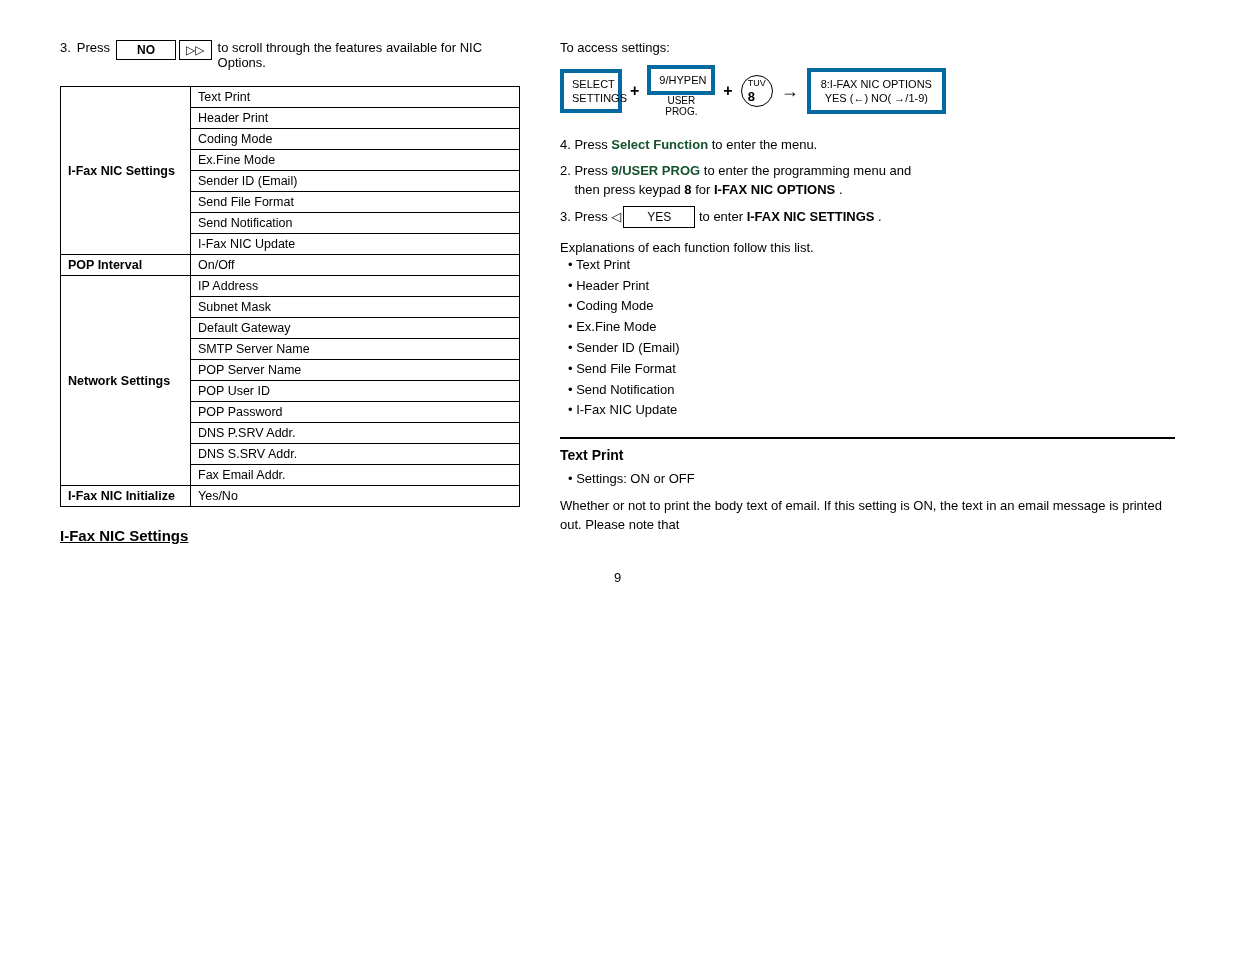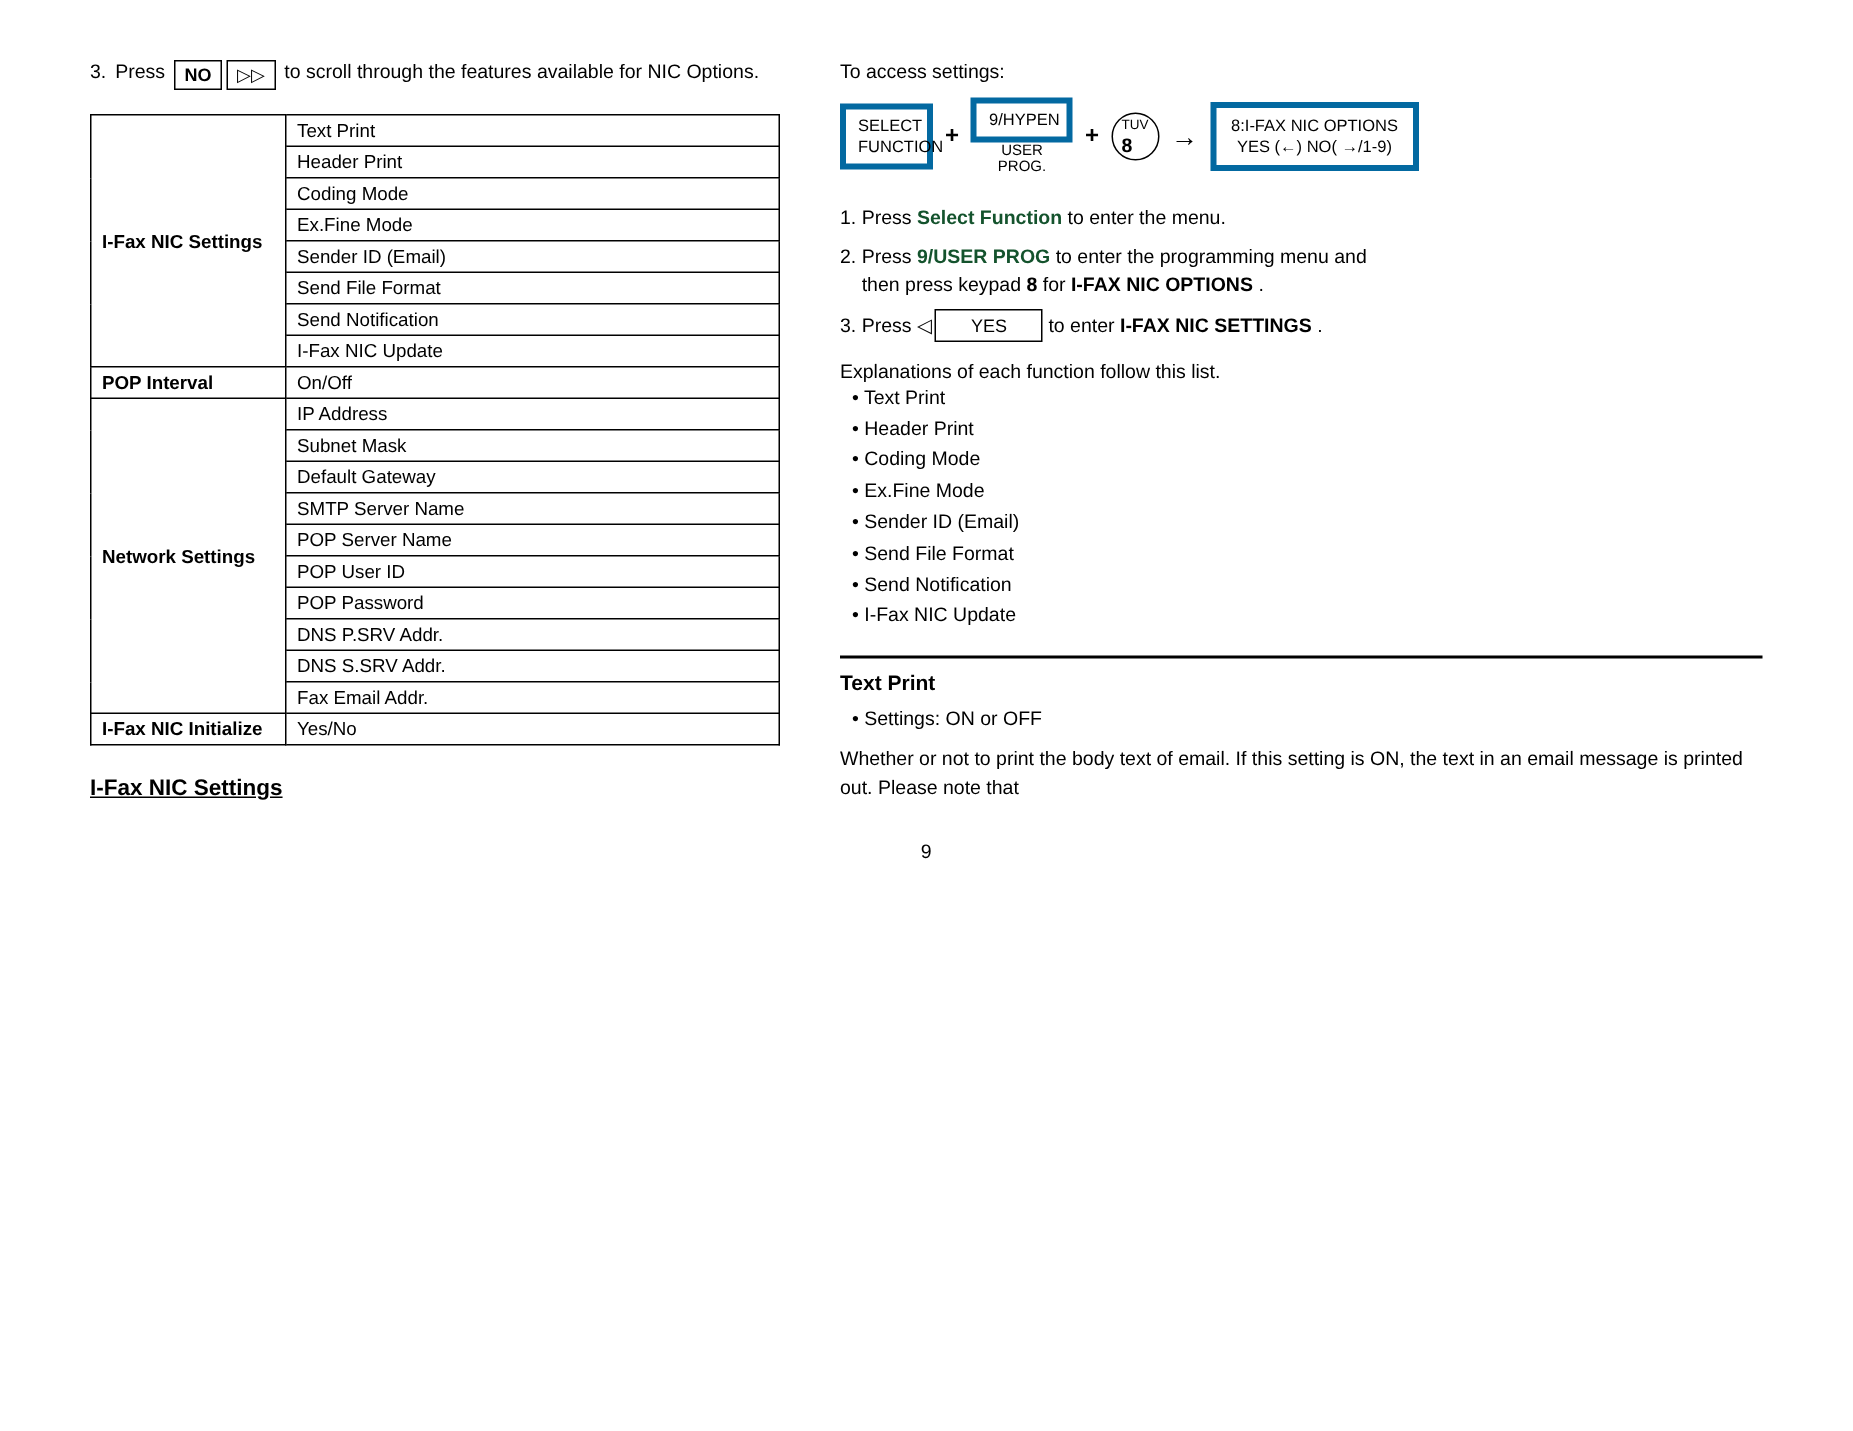--- a/index.html
+++ b/index.html
@@ -41,21 +41,21 @@
     }
 
     .press-button-group {
       display: inline-flex;
       align-items: center;
       gap: 3px;
     }
 
     .btn-no {
       border: 1px solid #000;
-      padding: 2px 6px;
+      padding: 2px 20px;
       font-size: 12px;
       font-weight: bold;
       display: inline-block;
     }
 
     .btn-arrow {
       border: 1px solid #000;
       padding: 2px 6px;
       font-size: 12px;
       display: inline-block;
@@ -348,21 +348,21 @@
 
     <div class="section-heading">I-Fax NIC Settings</div>
   </div>
 
   <div class="right-column">
     <div class="access-title">To access settings:</div>
 
     <div class="diagram">
       <div class="diagram-box select-func">
         <span>SELECT</span><br>
-        <span>FUNCTION</span>
+        <span>SETTINGS</span>
       </div>
       <span class="diagram-plus">+</span>
       <div style="display:flex;flex-direction:column;align-items:center;">
         <div class="diagram-box hypen-box">
           <span>9/HYPEN</span>
         </div>
         <span class="hypen-user">USER</span>
         <span class="hypen-user">PROG.</span>
       </div>
       <span class="diagram-plus">+</span>
@@ -375,21 +375,21 @@
       <span class="diagram-arrow">→</span>
       <div class="diagram-box options-box">
         <div>8:I-FAX NIC OPTIONS</div>
         <div>YES (←)  NO( →/1-9)</div>
       </div>
     </div>
 
     <ol class="steps-list">
 
       <li>
-        <span class="step-n">1.  Press </span>
+        <span class="step-n">4.  Press </span>
         <span class="bold-orange">Select Function</span>
         <span> to enter the menu.</span>
       </li>
 
       <li>
         <span class="step-n">2.  Press </span>
         <span class="bold-orange">9/USER PROG</span>
         <span> to enter the programming menu and<br>&nbsp;&nbsp;&nbsp;&nbsp;then press keypad </span>
         <span class="bold-dark">8</span>
         <span> for </span>

